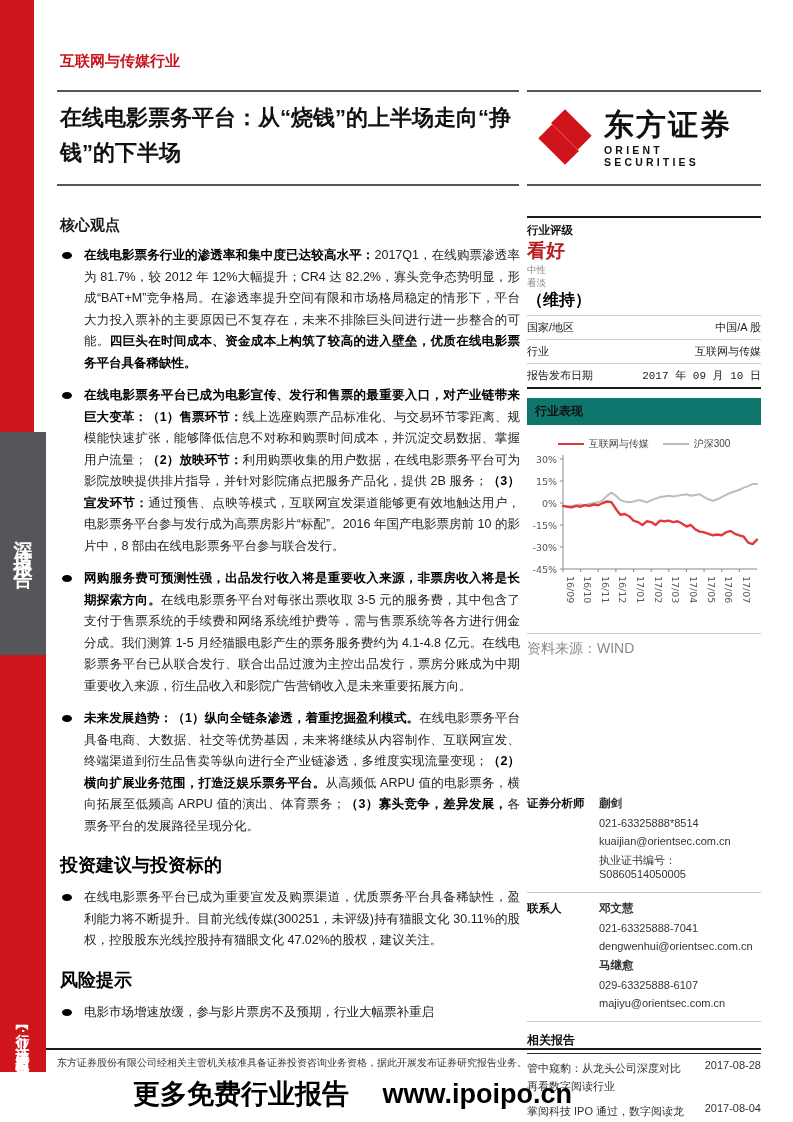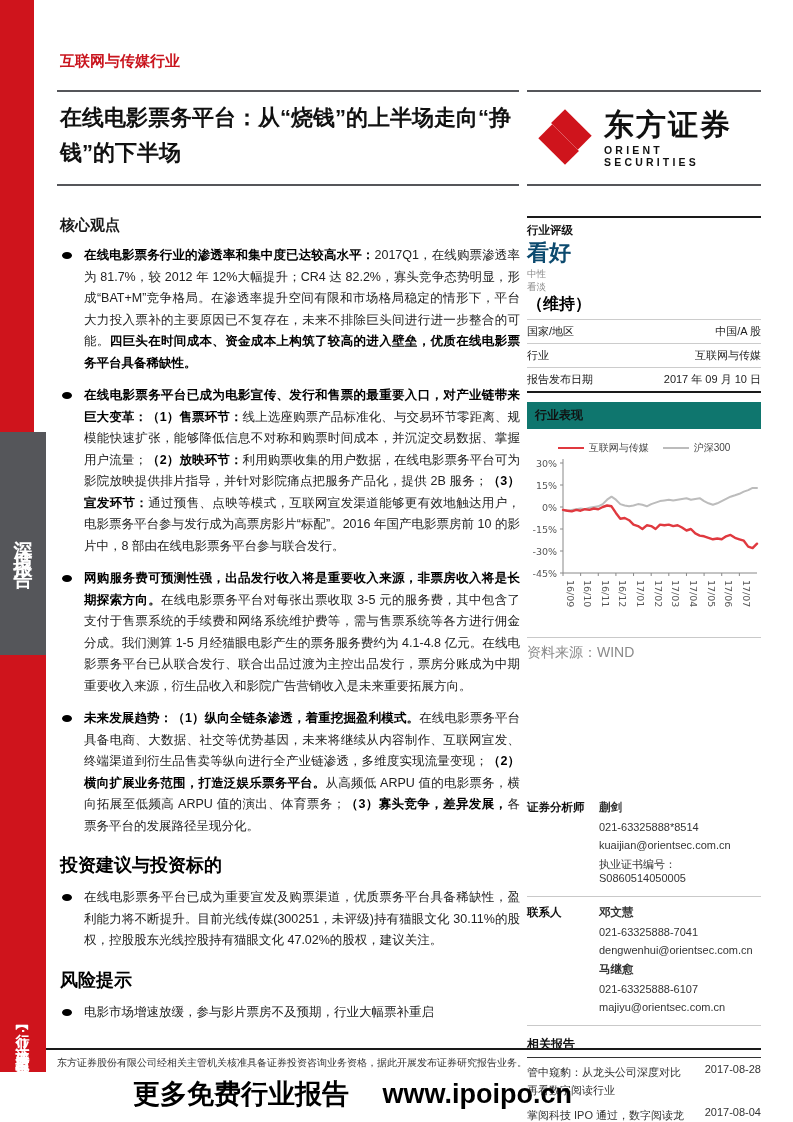--- a/index.html
+++ b/index.html
@@ -36,25 +36,25 @@
   .dot{flex:0 0 10px;width:7px;height:7px;border-radius:50%;background:#000;margin:7px 12px 0 2px;}
   .btext{flex:1;font-size:12.5px;line-height:1.72;text-align:justify;color:#222;}
   .btext b{color:#000;}
   .section-header{font-size:18px;font-weight:bold;margin:16px 0 10px 0;color:#000;}
   
   .right-col{position:absolute;left:527px;top:216px;width:234px;font-size:11px;}
   .meta-table{border-top:2px solid #1a1a1a;border-bottom:2px solid #1a1a1a;}
   .meta-rating{display:flex;align-items:baseline;border-bottom:1px solid #ccc;padding:5px 0 4px 0;flex-direction:column;}
   .m-label{font-weight:bold;font-size:11.5px;color:#111;}
   .flex-spacer{flex:1;}
-  .rating-main{font-size:22px;font-weight:bold;color:#0c4a6e;margin-right:6px;}
+  .rating-main{font-size:19px;font-weight:bold;color:#b91c1c;margin-right:6px;}
   .rating-alt{font-size:9.5px;color:#8a8a8a;margin-right:5px;}
   .rating-keep{font-size:16px;font-weight:bold;color:#000;}
   .meta-row{display:flex;justify-content:space-between;border-bottom:1px solid #ccc;padding:4px 0;}
-  .meta-row:last-child{border-bottom:none;}
+  .meta-row:last-child{border-bottom:none;font-family:Liberation Mono, monospace;}
   .meta-row .v{color:#222;}
   .perf-banner{background:#0f766e;font-weight:bold;font-size:12px;padding:5px 8px;margin-top:9px;color:#111;}
   .legend{display:flex;justify-content:center;gap:14px;margin:12px 0 2px 0;align-items:center;}
   .legend .item{display:flex;align-items:center;gap:5px;font-size:10px;color:#444;}
   .legend .sw{display:inline-block;width:26px;}
   .divider{height:1px;background:#c9c9c9;margin:6px 0;}
   .source{color:#8a8a8a;font-size:14px;margin:4px 0 0 0;}
   .spacer{height:130px;}
   .person-block{display:flex;margin-top:8px;}
   .p-label{flex:0 0 72px;font-weight:bold;font-size:11.5px;color:#111;}
@@ -231,21 +231,21 @@
   </div>
   <div class="divider"></div>
 
   <div class="person-block">
     <div class="p-label">联系人</div>
     <div class="p-info" id="contact-people">
         <div class="p-name">邓文慧</div>
         <div>021-63325888-7041</div>
         <div>dengwenhui@orientsec.com.cn</div>
         <div class="p-name">马继愈</div>
-        <div>021-63325888-6107</div>
+        <div>029-63325888-6107</div>
         <div>majiyu@orientsec.com.cn</div>
       </div>
   </div>
   <div class="divider"></div>
 
   <div class="rel-header">相关报告</div>
   <div id="related-items">
       <div class="rel-item">
         <div class="rel-title">管中窥豹：从龙头公司深度对比再看数字阅读行业</div>
         <div class="rel-date">2017-08-28</div>

